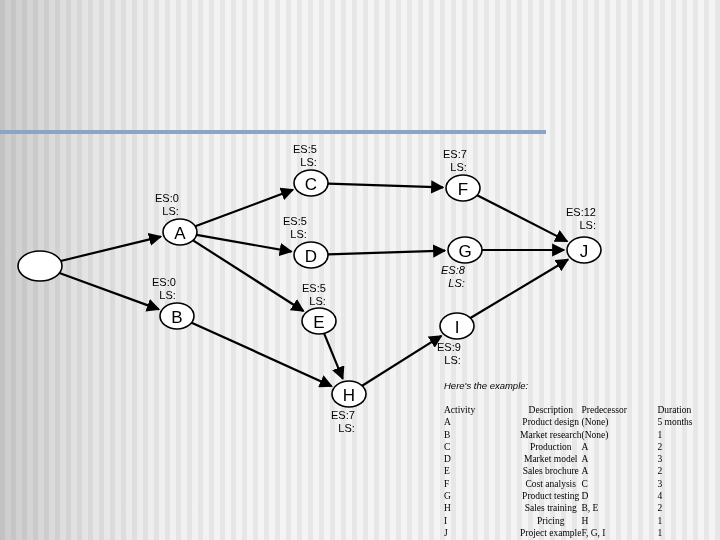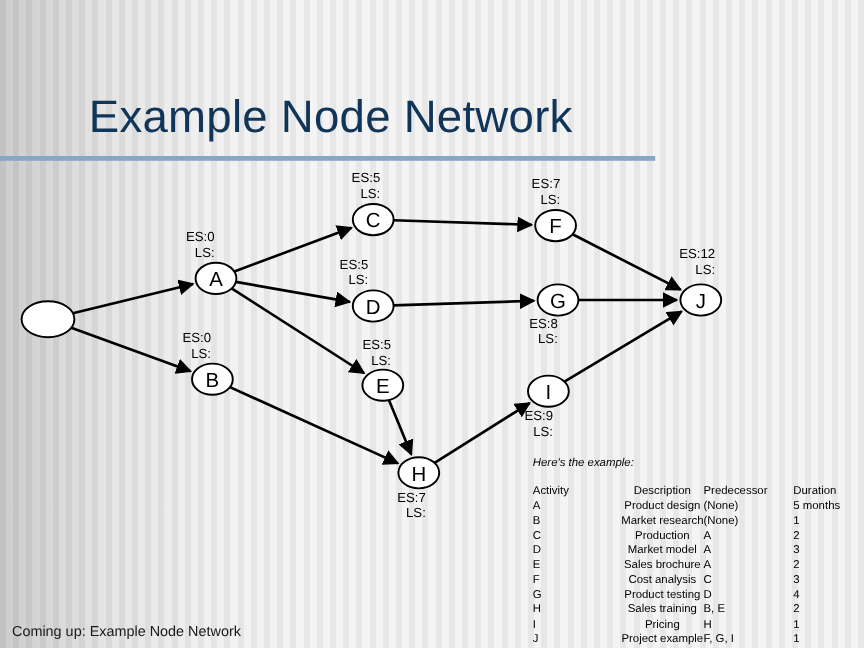--- a/index.html
+++ b/index.html
@@ -114,32 +114,32 @@
     top: 404px;
     font-size: 9.5px;
     line-height: 12.3px;
     color: #000;
     border-collapse: collapse;
   }
   #tbl td {
     padding: 0;
     white-space: nowrap;
     vertical-align: top;
+    font-family: Liberation Serif, serif;
   }
   .c-act  { width: 76px; }
   .c-desc { width: 56px; text-align: center; }
   .c-pred { width: 76px; }
   .c-dur  { width: 60px; }
 </style>
 </head>
 <body>
 
 <div id="slide">
 
-  <div id="title">Example Node Network</div>
   <div id="title-rule"></div>
 
   <div id="diagram">
       <svg width="720" height="540">
         <defs>
           <marker id="arrow" viewBox="0 0 10 10" refX="9" refY="5" markerWidth="6" markerHeight="6" orient="auto-start-reverse">
             <path d="M 0 0 L 10 5 L 0 10 z" fill="#000"></path>
           </marker>
         </defs>
         <line x1="60.7245664147082" y1="260.9668910135709" x2="160.88219698855397" y2="236.64289501706546" stroke="#000" stroke-width="2.2" marker-end="url(#arrow)"></line>
@@ -191,21 +191,21 @@
       <div class="nlabel" style="left: 302px; top: 282px;">
         <div>ES:5</div>
         <div>LS:</div>
       </div>
       <div class="nletter" style="left: 463px; top: 189px;">F</div>
       <div class="nlabel" style="left: 443px; top: 148px;">
         <div>ES:7</div>
         <div>LS:</div>
       </div>
       <div class="nletter" style="left: 465px; top: 251px;">G</div>
-      <div class="nlabel" style="left: 441px; top: 264px;">
+      <div class="nlabel" style="left: 441px; top: 264px; font-style: italic;">
         <div>ES:8</div>
         <div>LS:</div>
       </div>
       <div class="nletter" style="left: 349px; top: 395px;">H</div>
       <div class="nlabel" style="left: 331px; top: 409px;">
         <div>ES:7</div>
         <div>LS:</div>
       </div>
       <div class="nletter" style="left: 457px; top: 327px;">I</div>
       <div class="nlabel" style="left: 437px; top: 341px;">
@@ -286,15 +286,14 @@
         </tr>
         <tr>
           <td class="c-act">J</td>
           <td class="c-desc">Project example</td>
           <td class="c-pred">F, G, I</td>
           <td class="c-dur">1</td>
         </tr>
       </tbody>
   </table>
 
-  <div id="footer">Coming up: Example Node Network</div>
 
 </div>
 
 </body></html>

